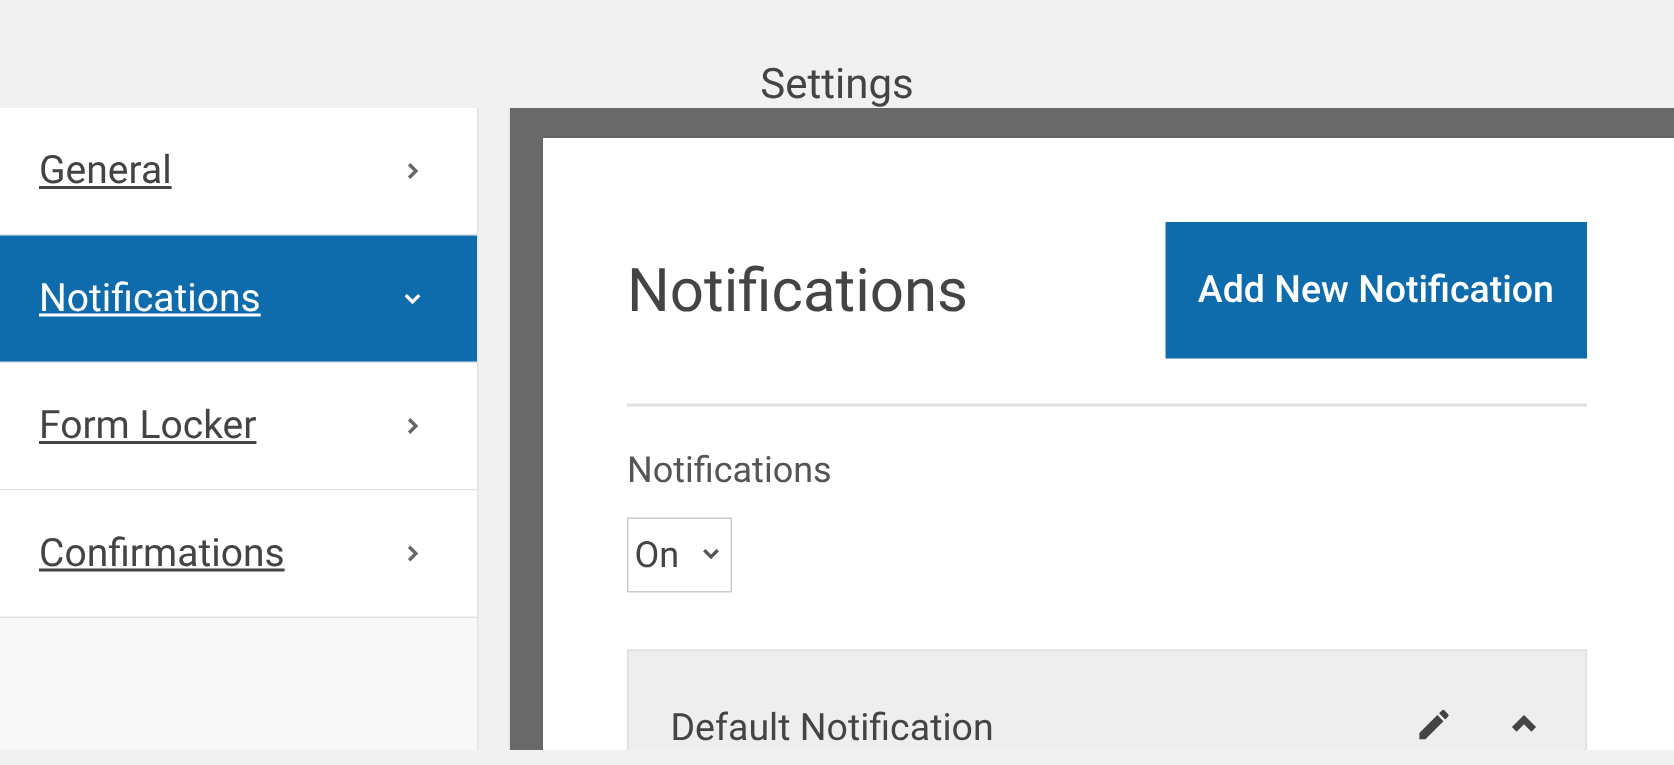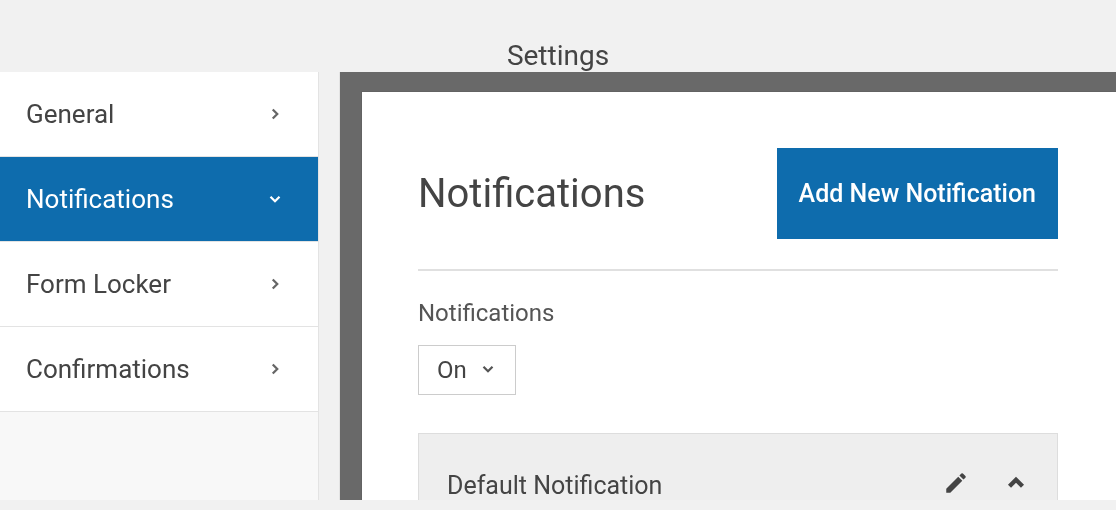--- a/index.html
+++ b/index.html
@@ -31,20 +31,21 @@
       display: flex;
       align-items: center;
       justify-content: space-between;
       padding: 0 34px 0 26px;
       height: 85px;
       font-size: 26px;
       color: #444;
       cursor: pointer;
       border-bottom: 1px solid #e3e3e3;
       background: #fff;
+      text-decoration: underline;
     }
     .sidebar-item:first-child {
       border-top: none;
     }
     .sidebar-item.active {
       background: #0e6cad;
       color: #fff;
     }
     .sidebar-chevron {
       display: inline-flex;
@@ -99,21 +100,21 @@
     .section-label {
       margin-top: 28px;
       font-size: 24px;
       color: #555;
     }
     .select-box {
       margin-top: 18px;
       display: inline-flex;
       align-items: center;
       border: 1px solid #ccc;
-      padding: 10px 18px;
+      padding: 10px 4px;
       font-size: 24px;
       color: #444;
       cursor: pointer;
       gap: 12px;
       background: #fff;
     }
     .select-box svg {
       width: 18px;
       height: 18px;
     }

